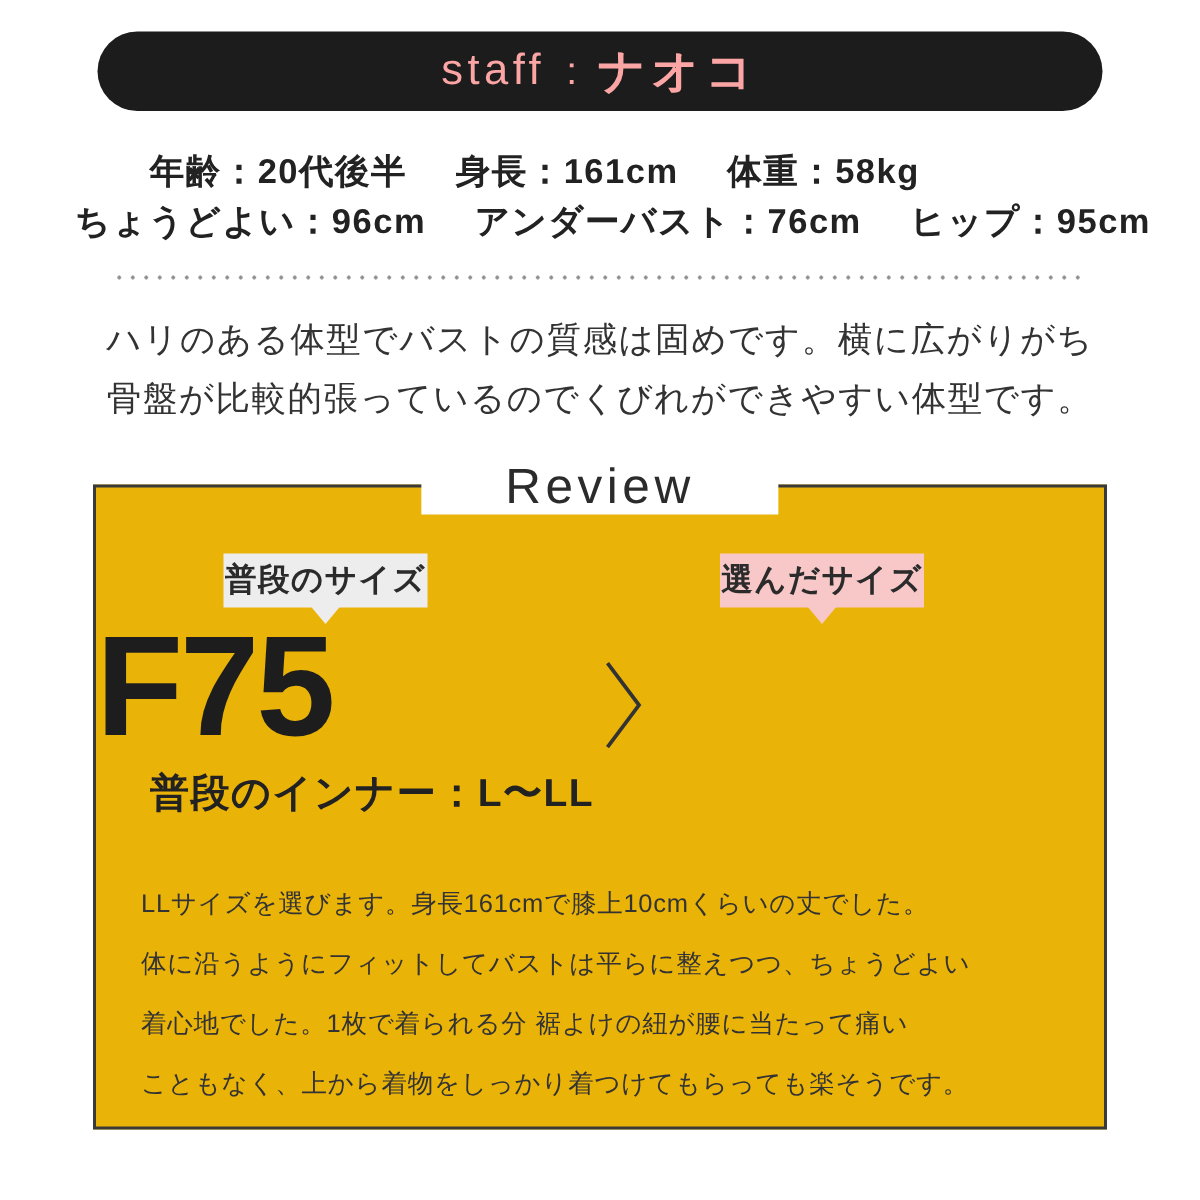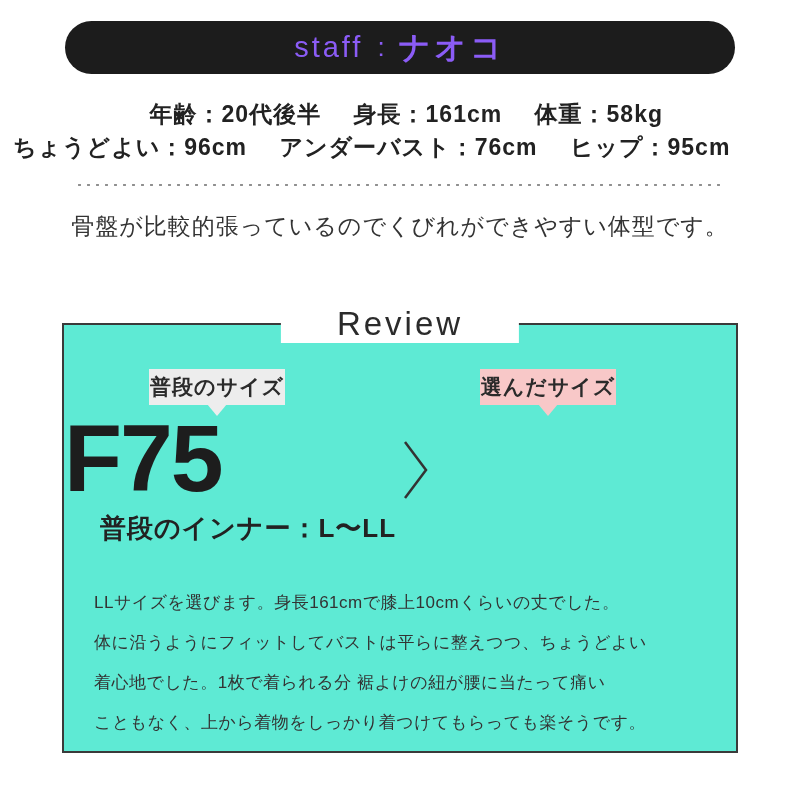--- a/index.html
+++ b/index.html
@@ -10,46 +10,46 @@
     font-family:"Liberation Sans", sans-serif;
     color:#2f2f2f;
     overflow:hidden;
   }
 
   
   .staff-pill {
     position:absolute; left:65px; top:21px; width:670px; height:53px;
     background:#1c1c1c; border-radius:28px;
     display:flex; align-items:center; justify-content:center;
-    color:#8b5cf6;
+    color:#fca5a5;
   }
   .staff-pill .latin { font-size:29px; letter-spacing:3px; font-weight:500; }
   .staff-pill .sep   { font-size:26px; margin:0 14px; font-weight:500; }
   .staff-pill .name  { font-size:31px; font-weight:bold; letter-spacing:4px; }
 
   
-  .stats { position:absolute; left:0; top:98px; width:676px; text-align:right; }
+  .stats { position:absolute; left:0; top:98px; width:676px; text-align:center;padding-left:37px; }
   .stats-row { line-height:33px; font-size:23px; font-weight:bold; color:#222222; white-space:nowrap; }
   .stat-item { margin:0 13px; letter-spacing:1px; }
 
   
   .dotted-divider {
     position:absolute; left:75px; top:183px; width:650px; height:4px;
     background-image:radial-gradient(circle, #8f8f8f 1.1px, transparent 1.4px);
     background-size:9px 4px; background-repeat:repeat-x; background-position:0 center;
   }
 
   
   .body-desc { position:absolute; left:0; top:207px; width:800px; text-align:center; }
   .body-desc div { font-size:23px; line-height:39px; color:#333333; letter-spacing:1px; }
 
   
   .review-box {
     position:absolute; left:62px; top:323px; width:676px; height:430px;
-    border:2px solid #3a3a3a; background:#5eead4;
+    border:2px solid #3a3a3a; background:#eab308;
   }
   .review-title {
     position:absolute; top:-20px; left:50%; transform:translateX(-50%);
     background:#ffffff; padding:0 56px;
     font-size:33px; letter-spacing:3px; color:#2b2b2b; font-weight:500;
     line-height:38px; white-space:nowrap;
   }
 
   .size-tag {
     position:absolute; top:44px; width:136px; height:36px;
@@ -104,20 +104,21 @@
   <div class="stats-row">
     <span class="stat-item">ちょうどよい：96cm</span>
     <span class="stat-item">アンダーバスト：76cm</span>
     <span class="stat-item">ヒップ：95cm</span>
   </div>
 </div>
 
 <div class="dotted-divider"></div>
 
 <div class="body-desc">
+  <div>ハリのある体型でバストの質感は固めです。横に広がりがち</div>
   <div>骨盤が比較的張っているのでくびれができやすい体型です。</div>
 </div>
 
 <div class="review-box">
   <div class="review-title">Review</div>
 
   <div class="size-tag tag-gray">普段のサイズ</div>
   <div class="size-tag tag-pink">選んだサイズ</div>
 
   <div class="size-value size-left">F75</div>

